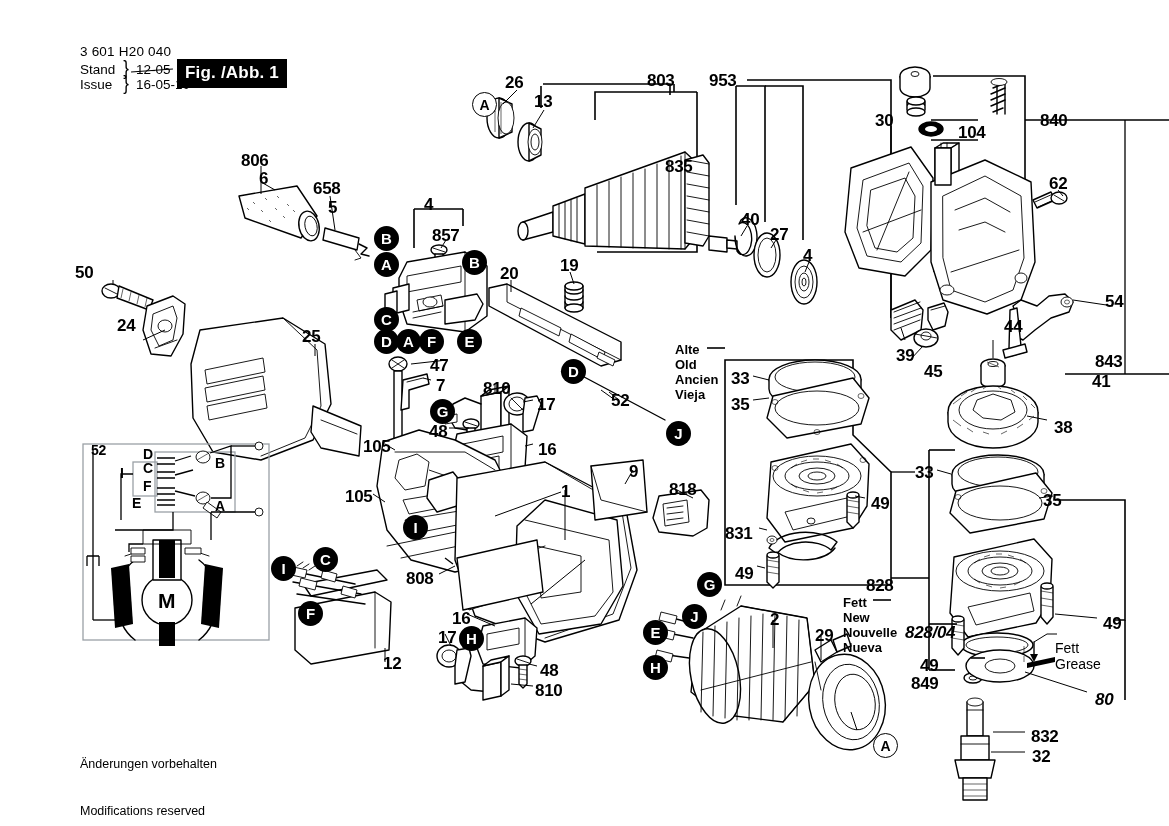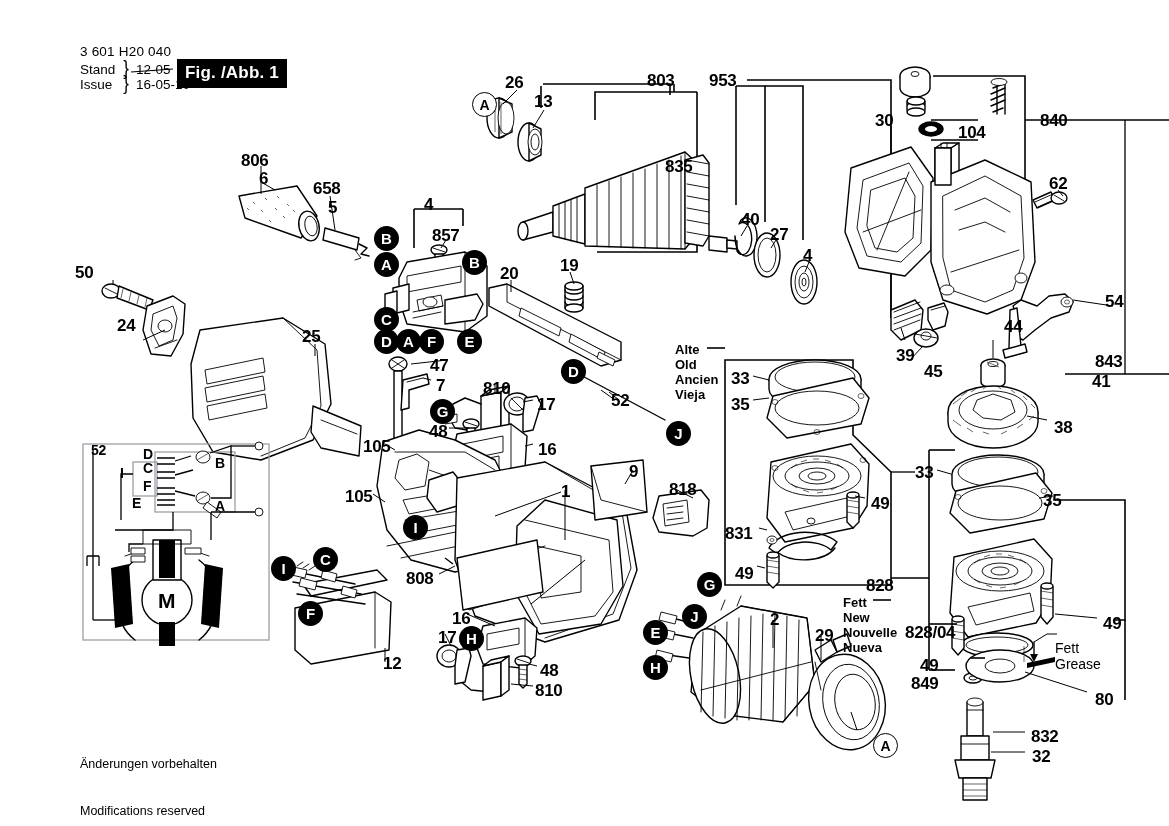--- a/index.html
+++ b/index.html
@@ -901,25 +901,25 @@
       <div class="lbl" style="left: 899px; top: 363px;">45</div>
       <div class="lbl" style="left: 1029px; top: 419px;">38</div>
       <div class="lbl" style="left: 706px; top: 370px;">33</div>
       <div class="lbl" style="left: 706px; top: 396px;">35</div>
       <div class="lbl" style="left: 890px; top: 464px;">33</div>
       <div class="lbl" style="left: 1018px; top: 492px;">35</div>
       <div class="lbl" style="left: 846px; top: 495px;">49</div>
       <div class="lbl" style="left: 700px; top: 525px;">831</div>
       <div class="lbl" style="left: 710px; top: 565px;">49</div>
       <div class="lbl" style="left: 841px; top: 577px;">828</div>
-      <div class="lbl" style="left: 880px; top: 624px;">828/04</div>
+      <div class="lbl" style="left: 880px; top: 624px; font-style: italic;">828/04</div>
       <div class="lbl" style="left: 895px; top: 657px;">49</div>
       <div class="lbl" style="left: 886px; top: 675px;">849</div>
       <div class="lbl" style="left: 1078px; top: 615px;">49</div>
-      <div class="lbl" style="left: 1070px; top: 691px;">80</div>
+      <div class="lbl" style="left: 1070px; top: 691px; font-style: italic;">80</div>
       <div class="lbl" style="left: 1006px; top: 728px;">832</div>
       <div class="lbl" style="left: 1007px; top: 748px;">32</div>
       <div class="lbl" style="left: 405px; top: 357px;">47</div>
       <div class="lbl" style="left: 411px; top: 377px;">7</div>
       <div class="lbl" style="left: 458px; top: 380px;">810</div>
       <div class="lbl" style="left: 512px; top: 396px;">17</div>
       <div class="lbl" style="left: 404px; top: 423px;">48</div>
       <div class="lbl" style="left: 513px; top: 441px;">16</div>
       <div class="lbl" style="left: 338px; top: 438px;">105</div>
       <div class="lbl" style="left: 320px; top: 488px;">105</div>

